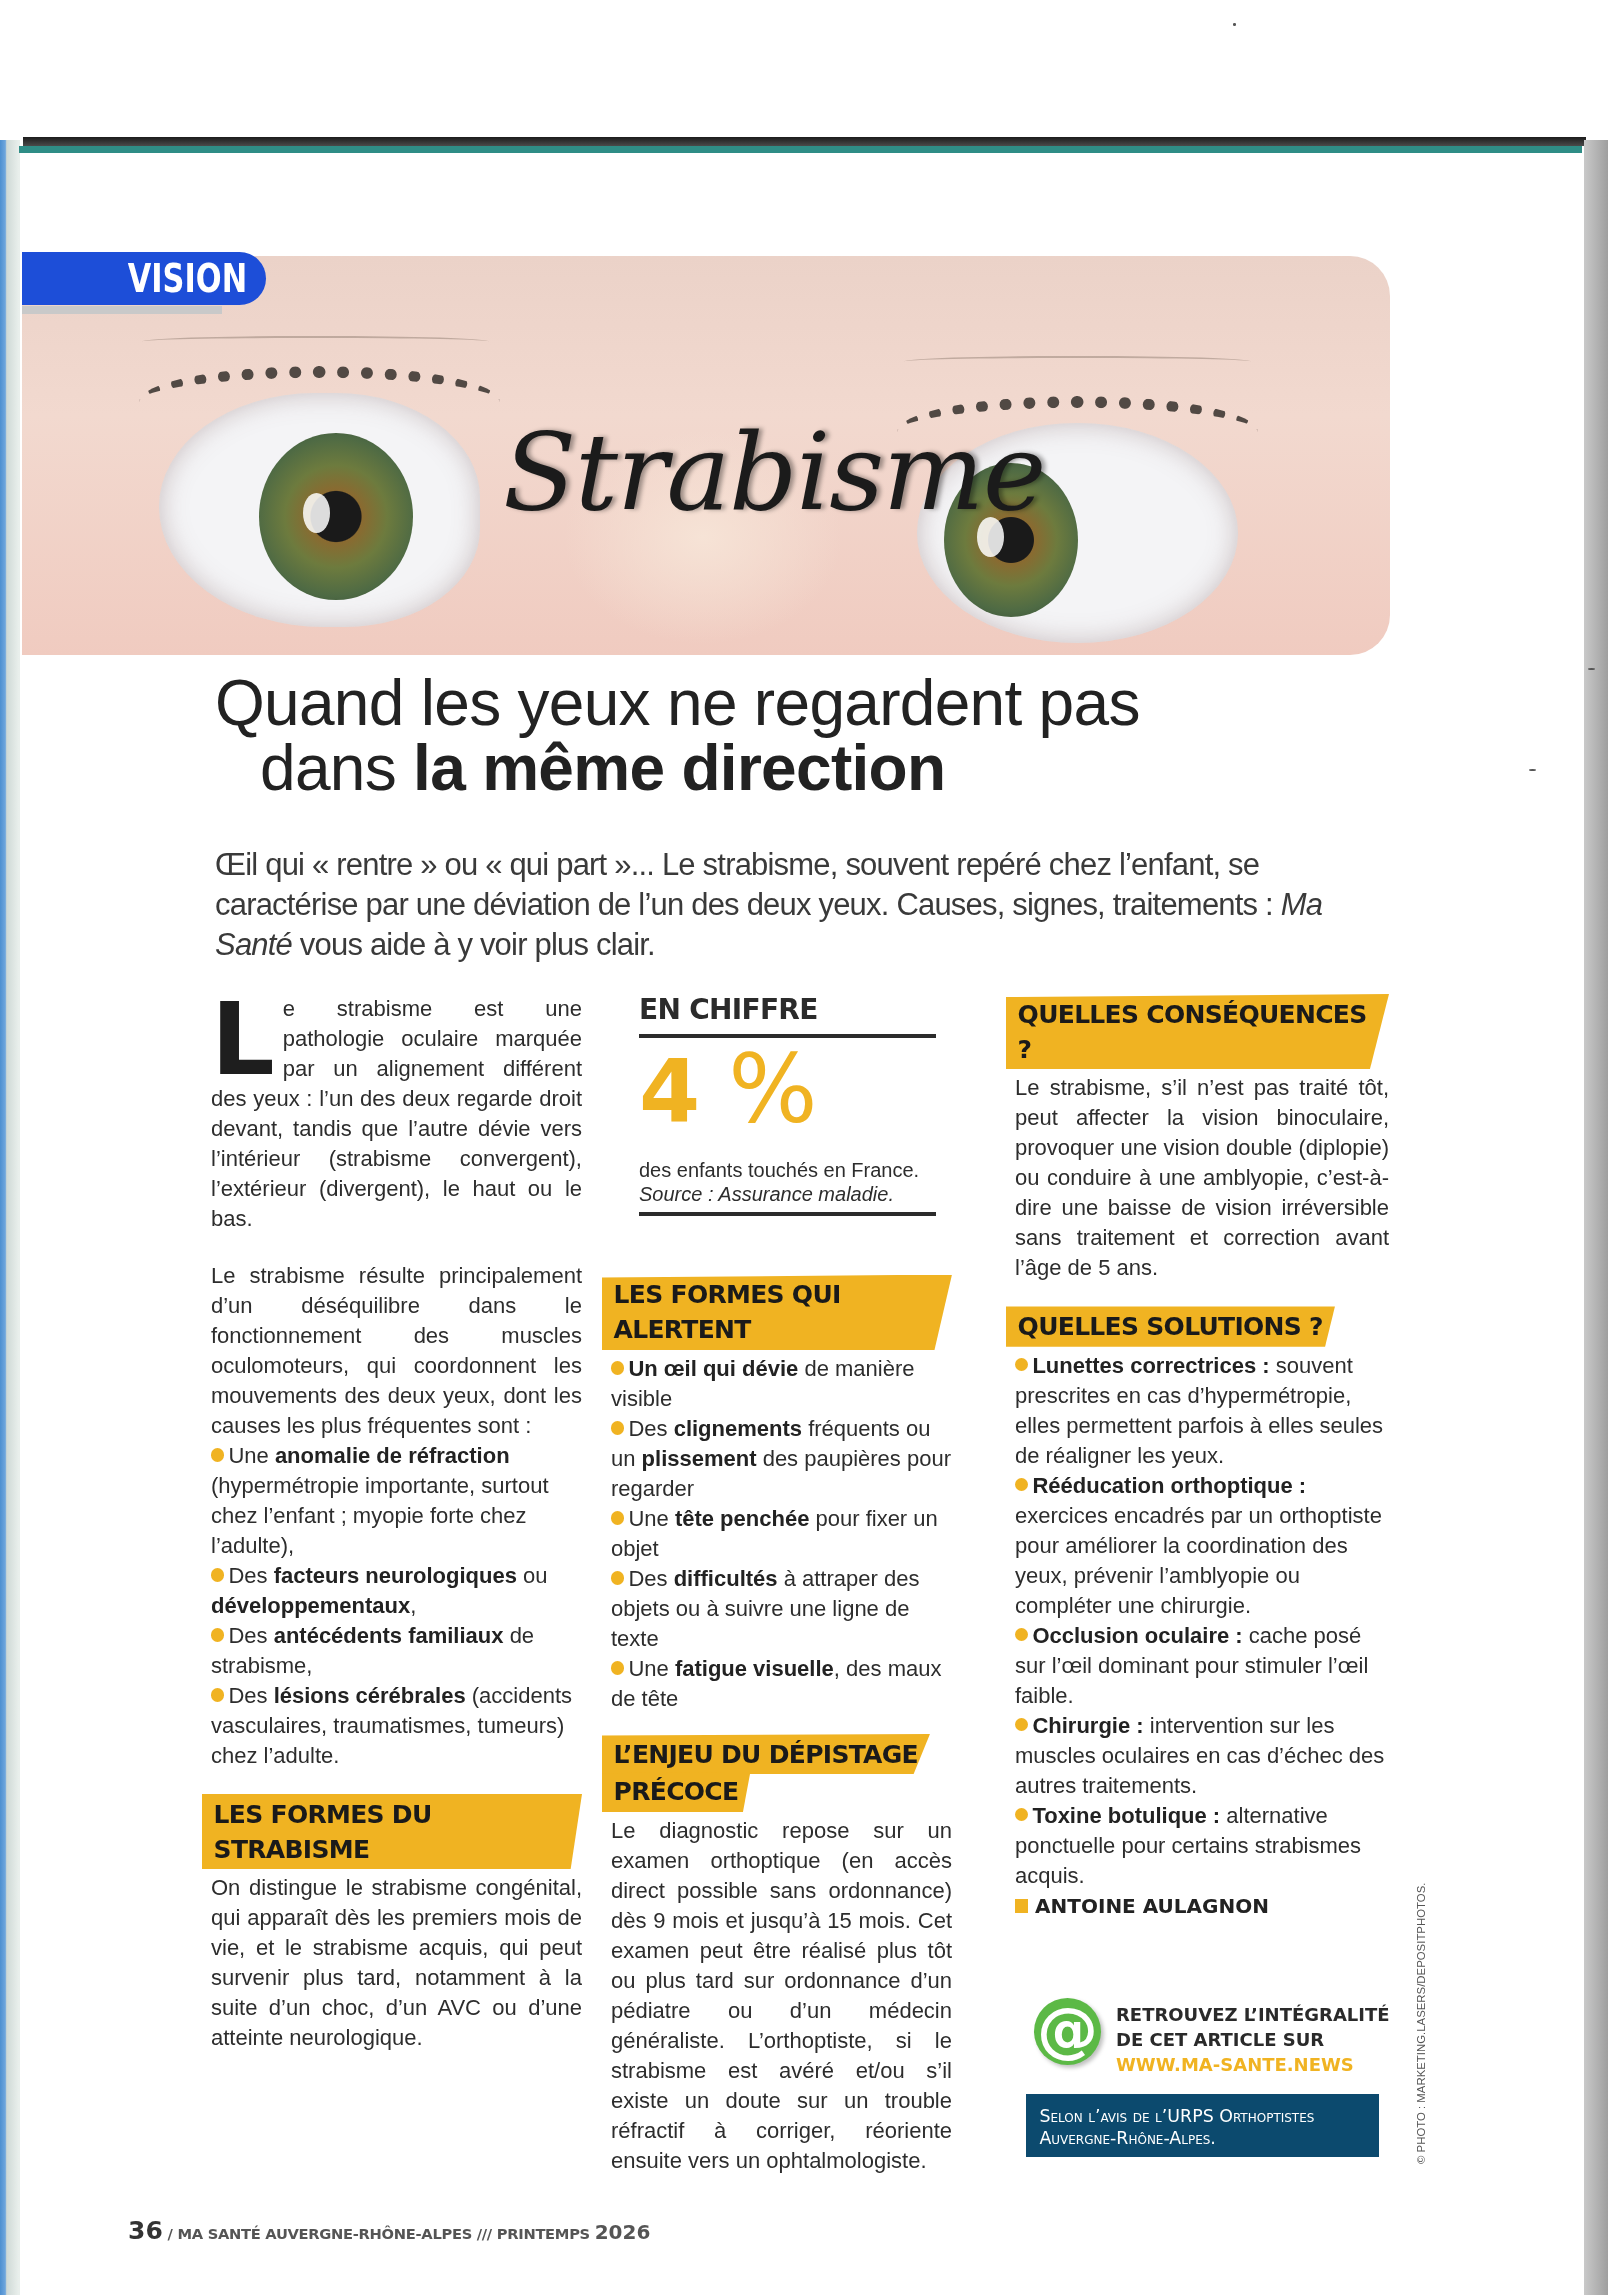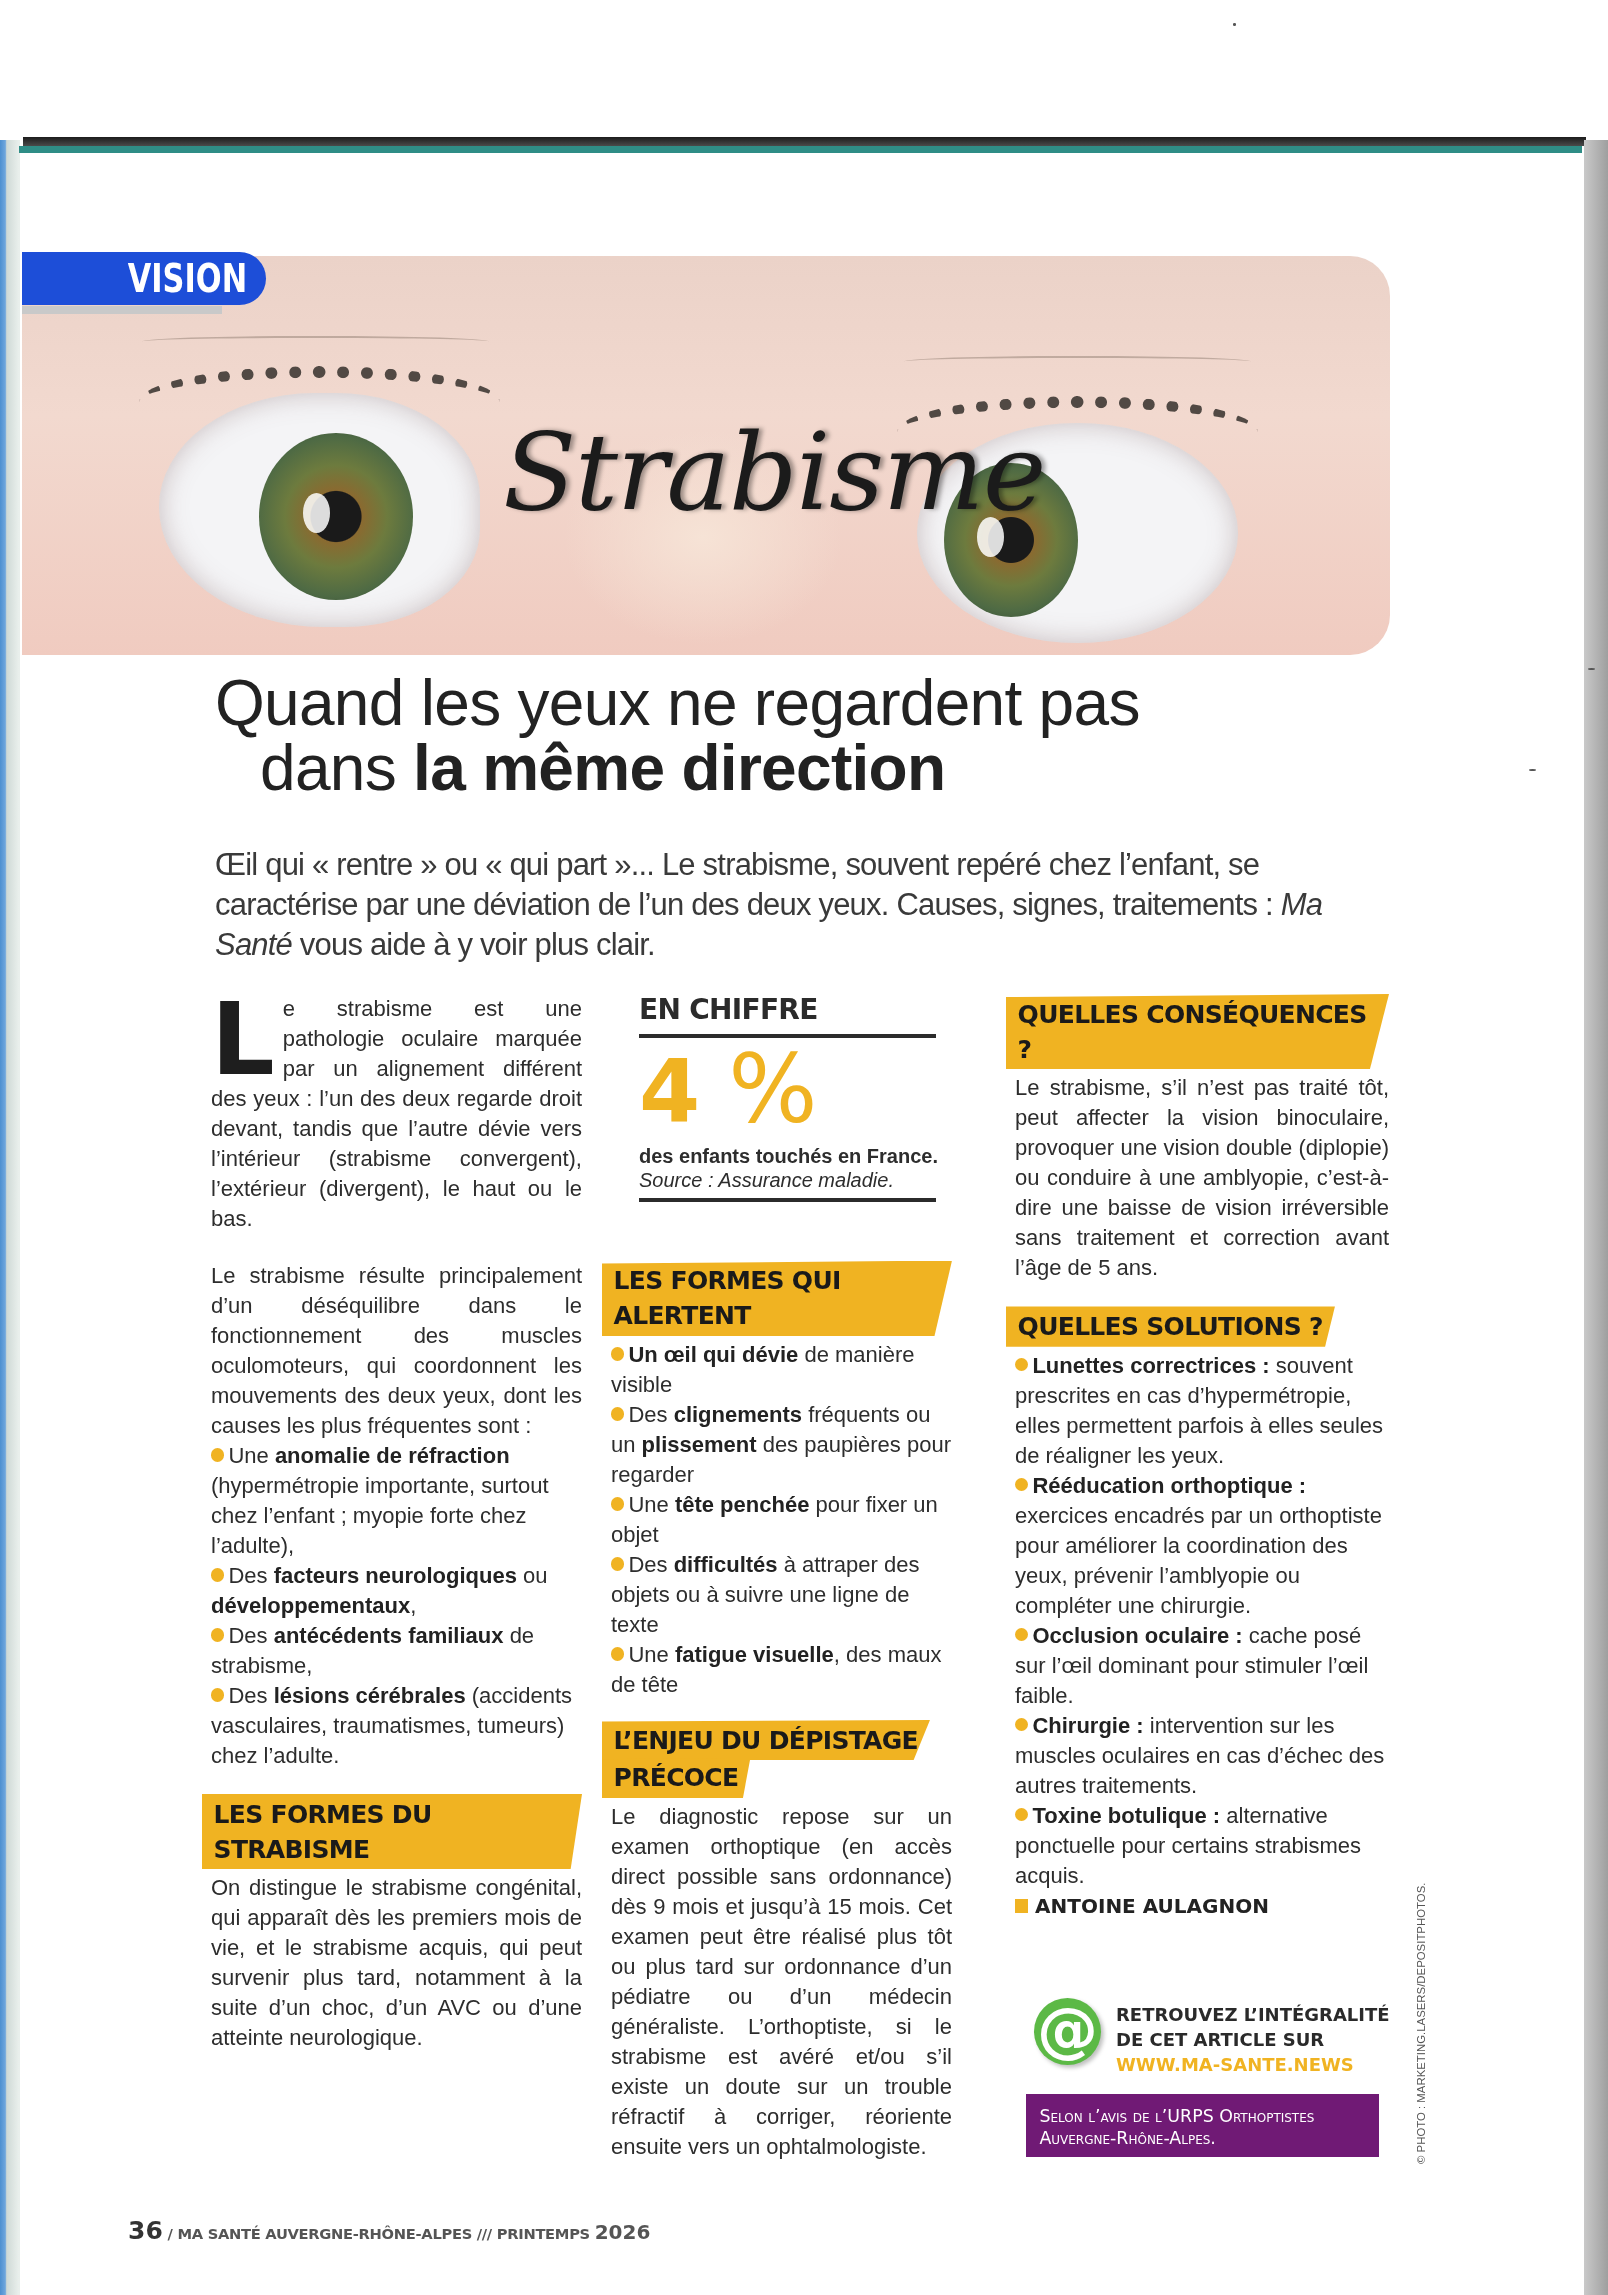--- a/index.html
+++ b/index.html
@@ -81,32 +81,32 @@
   .bullet { display:inline-block; width:13.4px; height:13.4px; border-radius:50%; background:#f0b322; margin-right:4px; vertical-align:1.3px; }
   .sq { display:inline-block; width:13.4px; height:13.4px; background:#f0b322; margin-right:6.7px; vertical-align:0; }
   b { font-weight:bold; color:#222; }
 
   
   .chiffre-title { font-family:"DejaVu Sans", sans-serif; font-weight:bold; font-size:28px; color:#2b2b2b; letter-spacing:-0.7px; margin:0 0 9.4px 0; }
   .rule { height:3.3px; background:#2b2b2b; width:297px; }
   .big-num { font-family:"DejaVu Sans", sans-serif; color:#f0b322; font-size:88px; line-height:94px; margin:5.3px 0 0 0; }
   .big-num .n { font-weight:bold; }
   .big-num .p { font-weight:normal; font-size:94px; }
-  .chiffre-text { font-weight:bold; font-size:20px; line-height:24px; margin-top:5px; }
+  .chiffre-text { font-weight:normal; font-size:20px; line-height:24px; margin-top:19px; }
   .chiffre-src { font-style:italic; font-size:20px; line-height:25px; margin-bottom:5.3px; }
 
   .section { margin-top:18.7px; }
 
   
   .web { position:absolute; left:1022px; top:1994px; width:374px; height:94px; }
   .at { position:absolute; left:12px; top:4px; width:67px; height:67px; border-radius:50%; background:#5cb946; color:#fff;
         font-family:"DejaVu Sans", sans-serif; font-weight:bold; font-size:61px; line-height:61px; text-align:center; box-shadow:2.7px 2.7px 4px rgba(0,0,0,.25); }
   .web-text { position:absolute; left:94px; top:8px; font-family:"DejaVu Sans", sans-serif; font-weight:bold; font-size:18px; line-height:25px; color:#2a2a2a; }
   .web-link { color:#f0b322; }
-  .urps { position:absolute; left:1026px; top:2094px; width:353px; height:63px; background:#701a75; color:#fff;
+  .urps { position:absolute; left:1026px; top:2094px; width:353px; height:63px; background:#0c4a6e; color:#fff;
           font-family:"DejaVu Sans", sans-serif; font-size:17.4px; line-height:22px; padding:10.7px 0 0 13.4px; box-sizing:border-box; font-variant:small-caps; }
 
   .credit { position:absolute; left:1415px; top:2164px; transform:rotate(-90deg); transform-origin:left top; font-size:11.4px; color:#555; white-space:nowrap; }
 
   .footer { position:absolute; left:128px; top:2216px; font-family:"DejaVu Sans", sans-serif; color:#333; }
   .footer .pg { font-weight:bold; font-size:25px;text-align:right; }
   .footer .ft { font-size:14.7px; font-weight:bold; color:#555; letter-spacing:-0.3px; }
   .footer .yr { font-size:20px; font-weight:bold; color:#555; }
 
   .specks { position:absolute; width:2.7px; height:2.7px; border-radius:50%; background:#555; }

